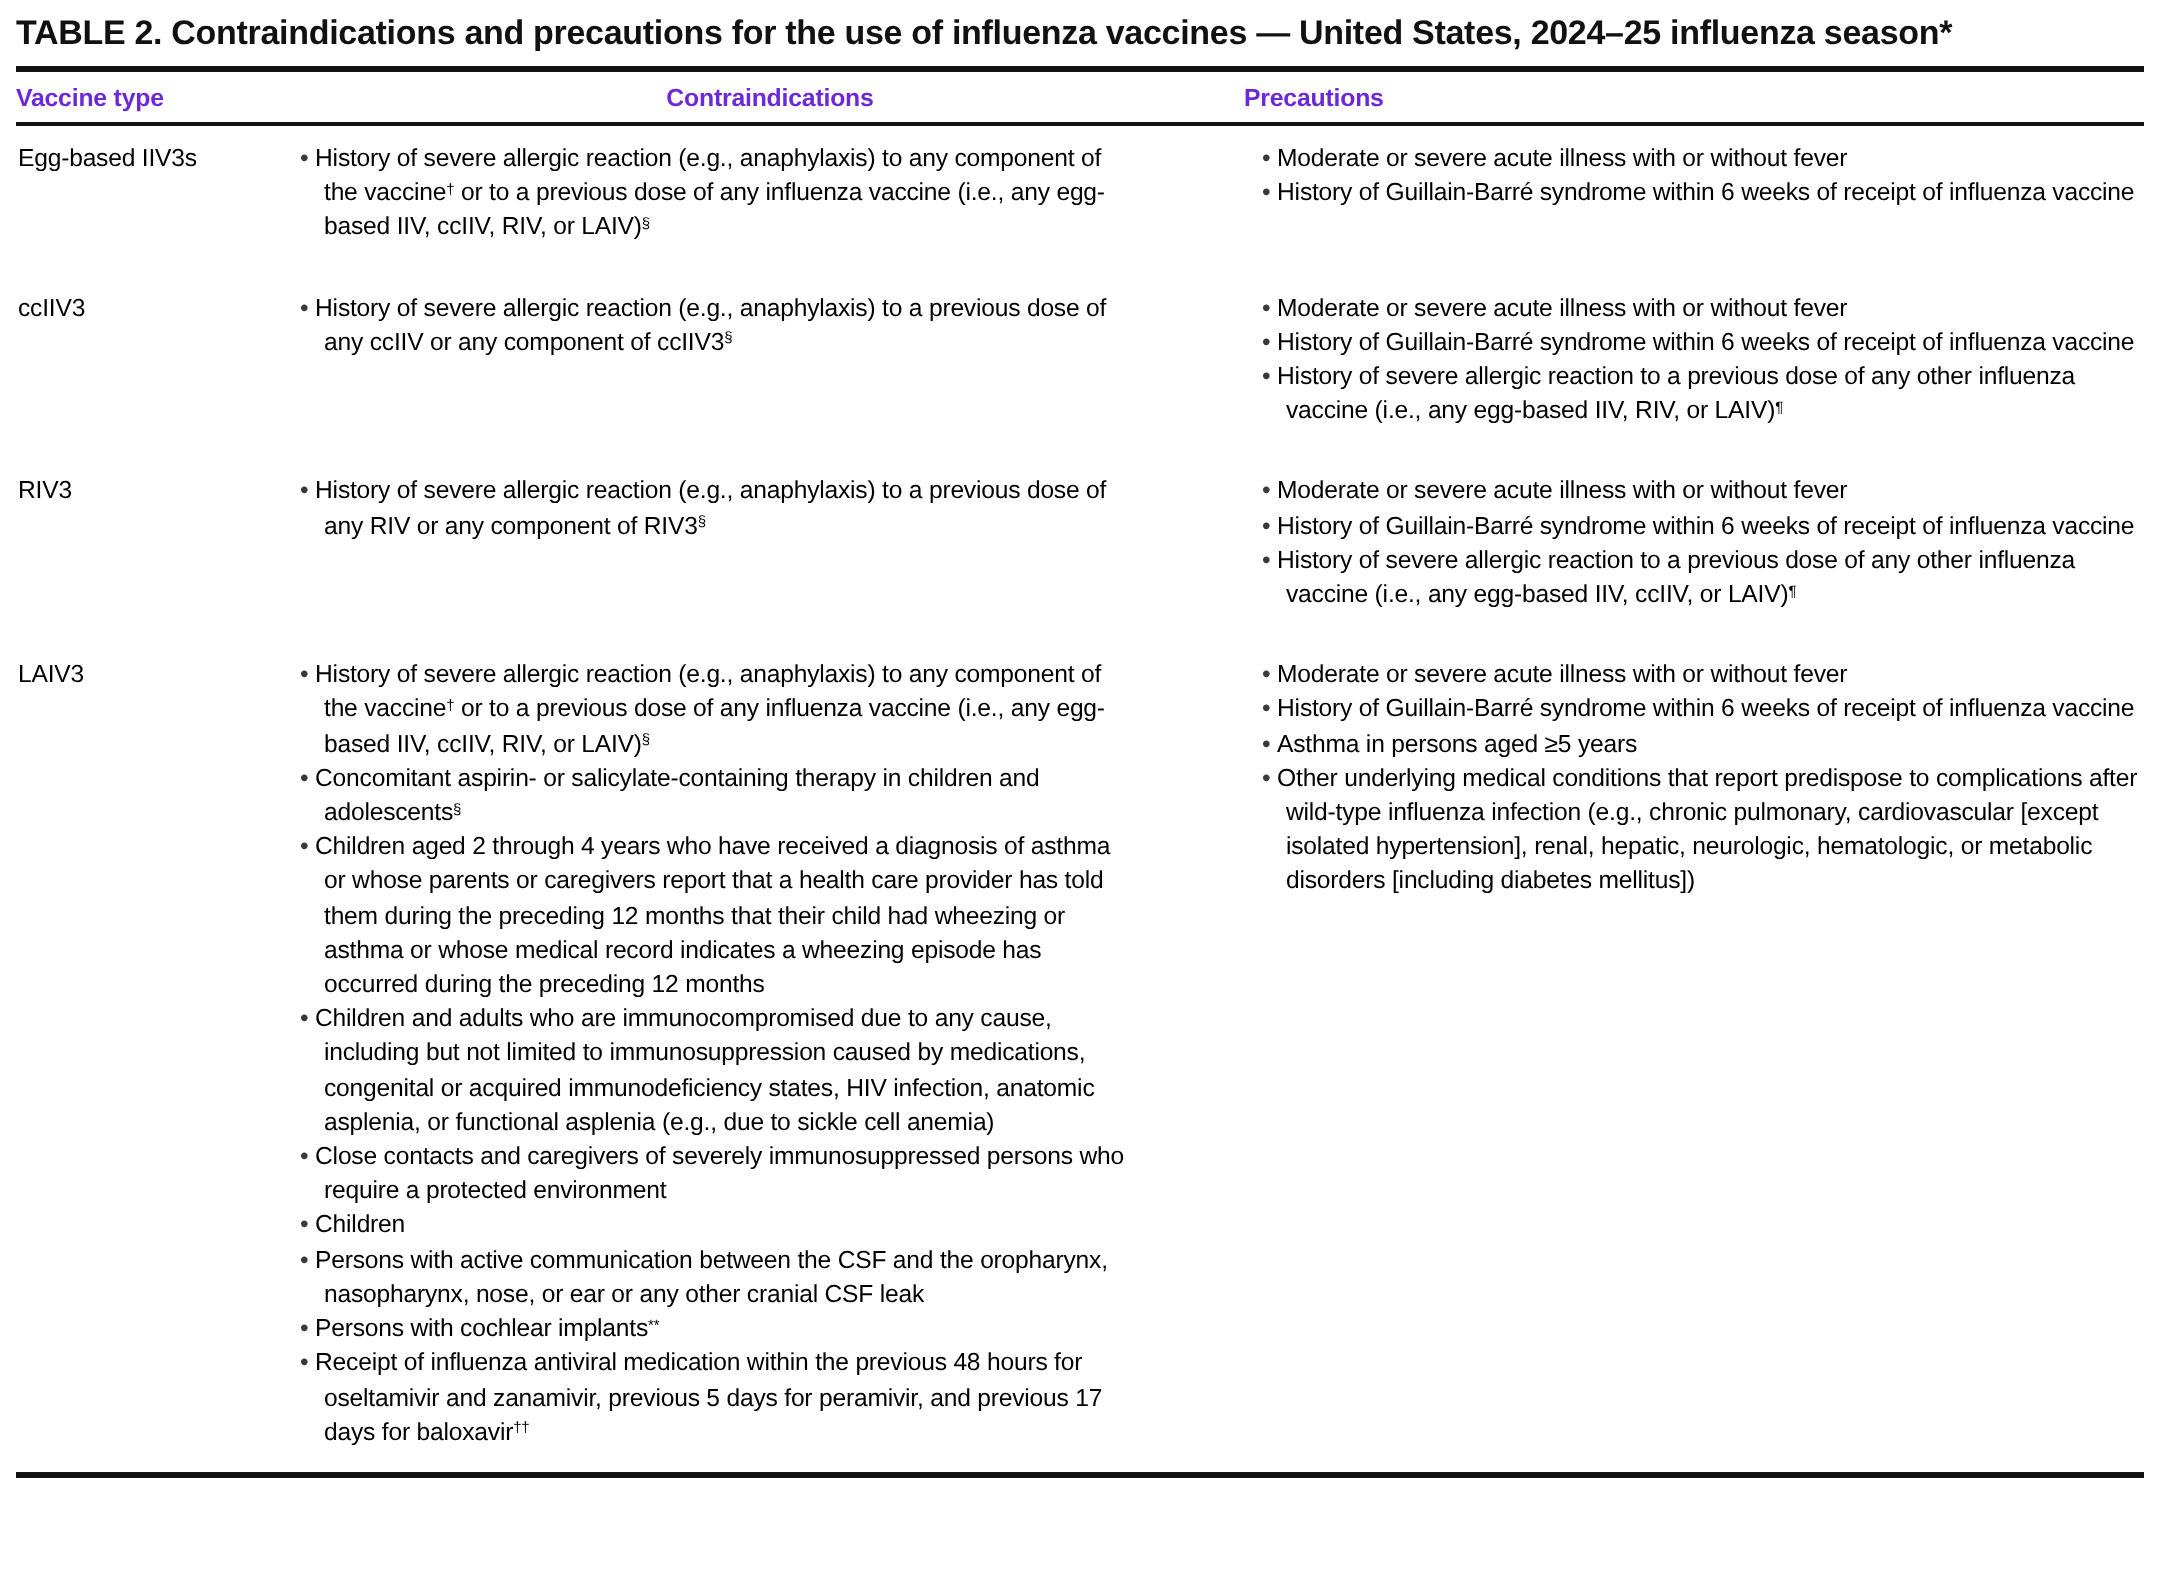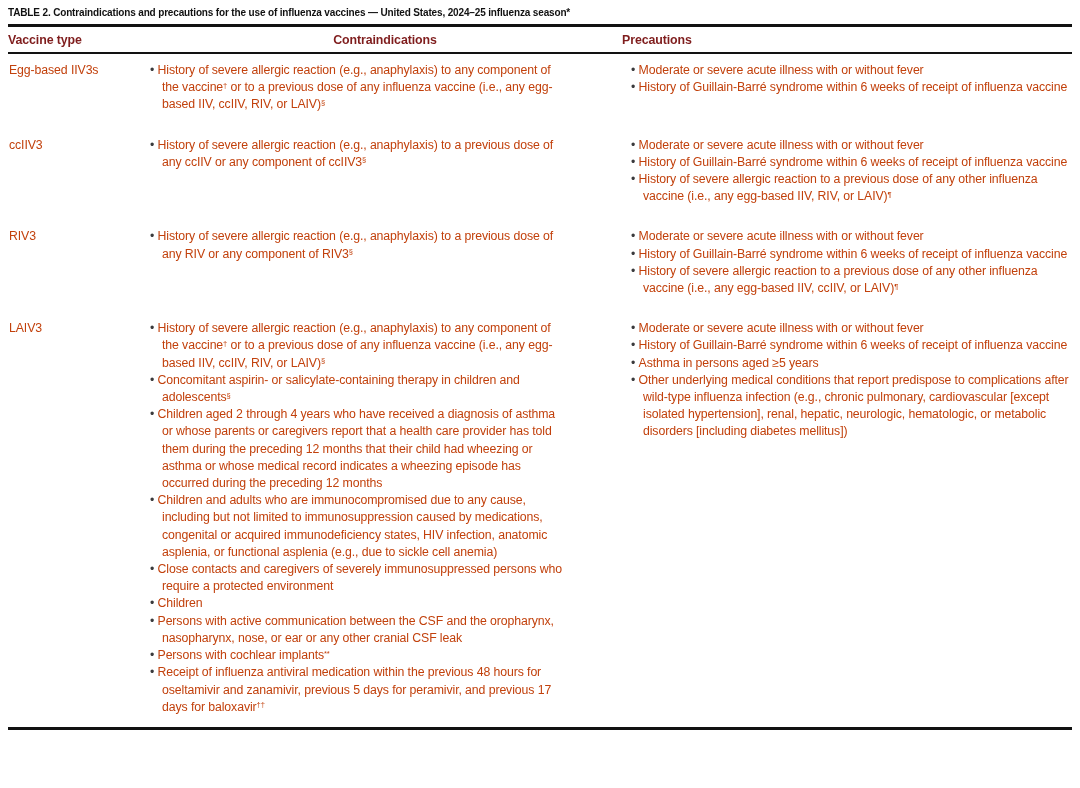--- a/index.html
+++ b/index.html
@@ -10,51 +10,51 @@
     height: 788px;
     overflow: hidden;
     font-family: "Liberation Sans", sans-serif;
   }
   .page {
     box-sizing: border-box;
     width: 1080px;
     padding: 5px 8px 0 8px;
   }
   .table-title {
-    font-size: 10px;
+    font-size: 17px;
     font-weight: bold;
     color: #111111;
     letter-spacing: -0.15px;
     padding: 2px 0 6px 0;
     border-bottom: 3.5px solid #121212;
   }
   table.mmwr {
     width: 100%;
     border-collapse: collapse;
     table-layout: fixed;
   }
   table.mmwr thead th {
     font-size: 12.4px;
     font-weight: bold;
-    color: #7f1d1d;
+    color: #6d28d9;
     letter-spacing: -0.1px;
     padding: 6px 0 5px 0;
     border-bottom: 2.5px solid #121212;
     vertical-align: middle;
     margin-top: 28px;
   }
   th.th-vaccine { text-align: left; }
   th.th-contra  { padding-right: 55px; }
   th.th-prec    { text-align: left; padding-left: 8px; }
 
   table.mmwr tbody td {
     vertical-align: top;
     font-size: 12.3px;
     line-height: 17.2px;
-    color: #c2410c;
+    color: #000000;
     letter-spacing: -0.1px;
     padding-top: 12px;
     padding-bottom: 11px;
   }
   table.mmwr tbody tr:first-child td { padding-top: 8px; }
 
   .cell-vaccine { padding-right: 6px; }
   .cell-contra  { padding-left: 2px; padding-right: 55px; }
   .cell-prec    { padding-left: 9px; padding-right: 3px; margin-top: 24px; }
 

